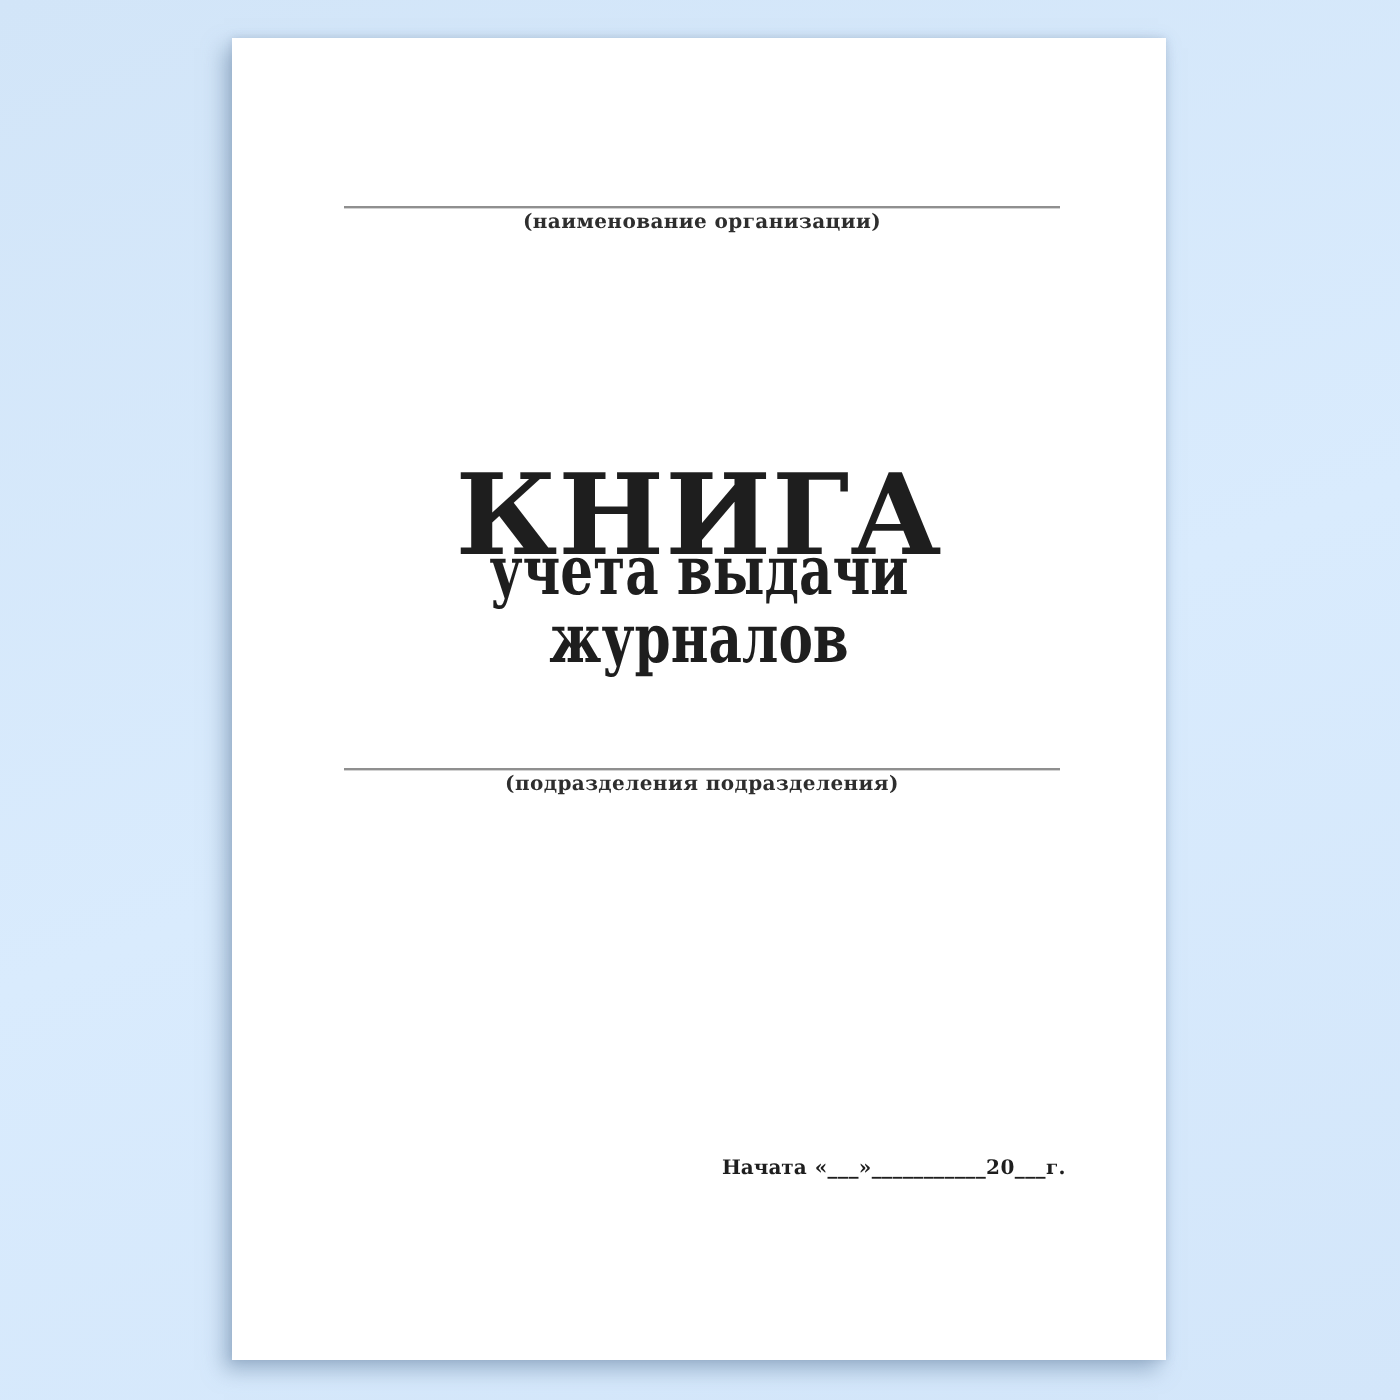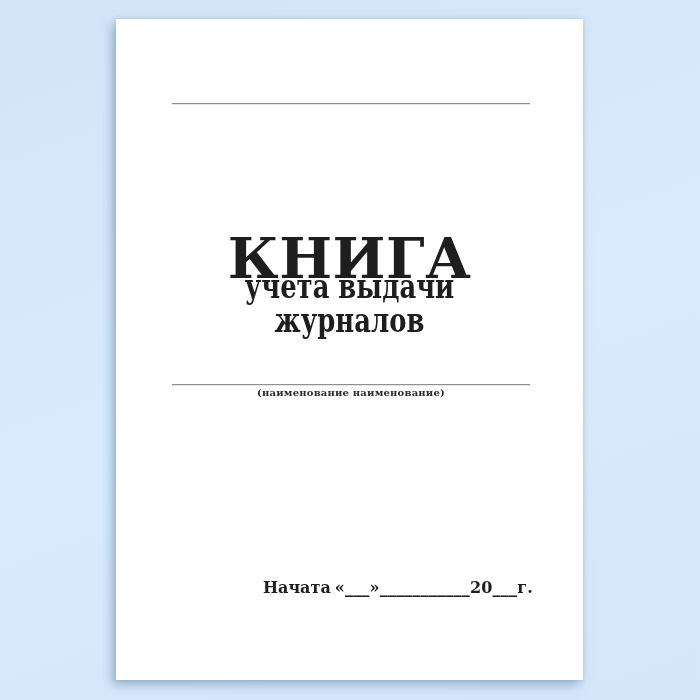--- a/index.html
+++ b/index.html
@@ -73,45 +73,46 @@
     transform-origin: 50% 50%;
   }
   .dates-block {
     position: absolute;
     right: 50px;
     top: 561px;
     text-align: right;
     color: var(--ink);
   }
   .date-row {
-    font-size: 16px;
+    font-size: 10px;
     font-weight: 700;
     line-height: 1;
     margin-bottom: 12px;
     white-space: nowrap;
   }
   .date-row .date-blank { margin-left: 4px; letter-spacing: 0.2px; }
 </style>
 </head>
 <body>
 
 <div class="scene">
   <div class="paper">
 
     <div class="fill-field field-org">
       <div class="rule"></div>
+      <div class="field-label">(наименование организации)</div>
     </div>
 
     <div class="title-block main-title">КНИГА</div>
 
     <div class="title-block sub-title">учета выдачи журналов</div>
 
     <div class="fill-field field-dept">
       <div class="rule"></div>
-      <div class="field-label">(наименование наименование)</div>
+      <div class="field-label">(подразделения подразделения)</div>
     </div>
 
     <div class="dates-block">
       <div class="date-row">
         <span>Начата</span><span class="date-blank">«___»___________20___г.</span>
       </div>
     </div>
 
   </div>
 </div>

